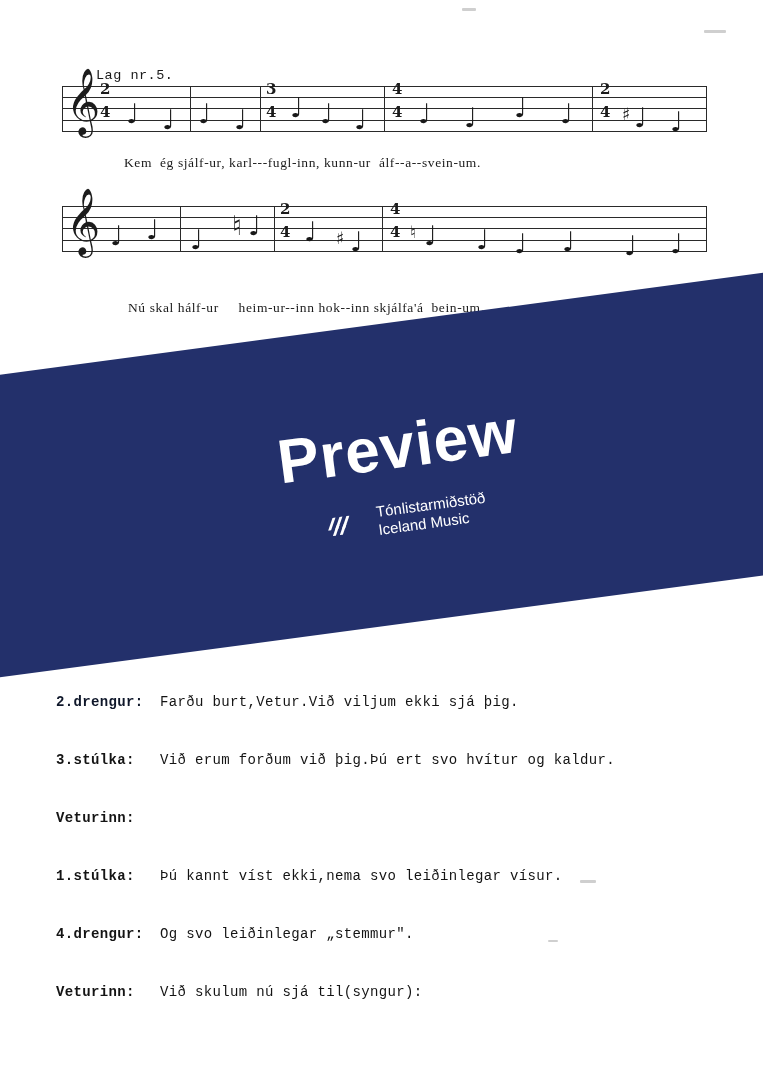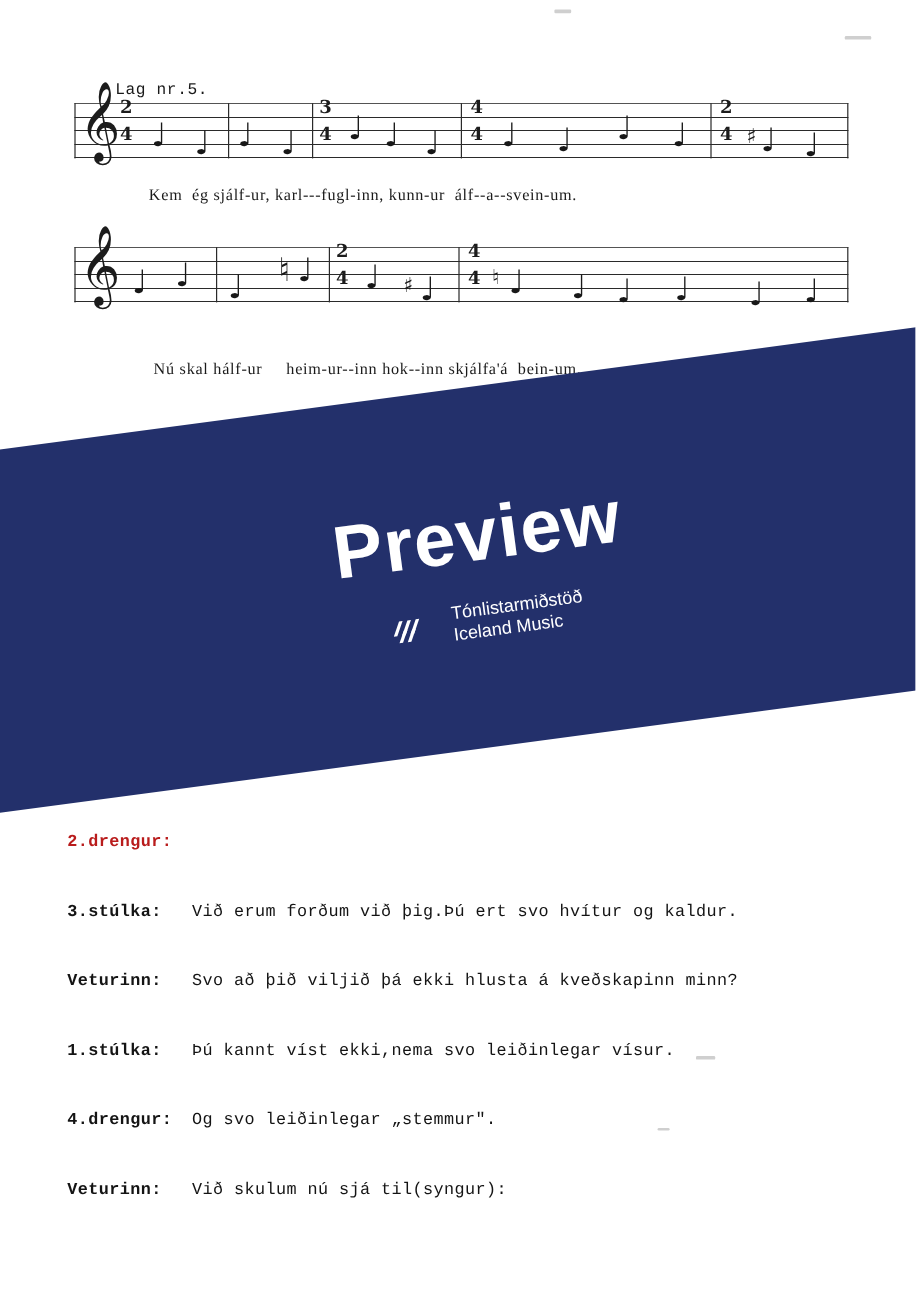--- a/index.html
+++ b/index.html
@@ -129,21 +129,21 @@
     font-family: Liberation Serif, serif;
   }
 
   .stagedir {
     position: absolute;
     font-size: 13.5px;
     letter-spacing: .6px;
     white-space: pre;
     color: #1d1d1d;
   }
-  .faded { color: #b91c1c; }
+  .faded { color: #0f172a; }
 
   
   .dialogue {
     position: absolute;
     left: 56px;
     width: 700px;
     font-size: 14px;
     letter-spacing: .35px;
     color: #141414;
     white-space: pre;
@@ -314,28 +314,28 @@
     <div class="stagedir faded" style="left:272px; top:416px;">-fjúkið skellur á</div>
 
     <span class="speck" style="left:462px; top:8px;  width:14px; height:3px;"></span>
     <span class="speck" style="left:704px; top:30px; width:22px; height:3px;"></span>
     <span class="speck" style="left:580px; top:880px;width:16px; height:3px;"></span>
     <span class="speck" style="left:548px; top:940px;width:10px; height:2px;"></span>
 
     <div class="dialogue" style="top:662px;">
       <div class="dlg-row">
         <span class="dlg-speaker faded">2.drengur:</span>
+        <span class="dlg-text">Farðu burt,Vetur.Við viljum ekki sjá þig.</span>
       </div>
       <div class="dlg-row">
         <span class="dlg-speaker">3.stúlka:</span>
         <span class="dlg-text">Við erum forðum við þig.Þú ert svo hvítur og kaldur.</span>
       </div>
       <div class="dlg-row">
         <span class="dlg-speaker">Veturinn:</span>
-        <span class="dlg-text">Svo að þið viljið þá ekki hlusta á kveðskapinn minn?</span>
       </div>
       <div class="dlg-row">
         <span class="dlg-speaker">1.stúlka:</span>
         <span class="dlg-text">Þú kannt víst ekki,nema svo leiðinlegar vísur.</span>
       </div>
       <div class="dlg-row">
         <span class="dlg-speaker">4.drengur:</span>
         <span class="dlg-text">Og svo leiðinlegar „stemmur".</span>
       </div>
       <div class="dlg-row">

